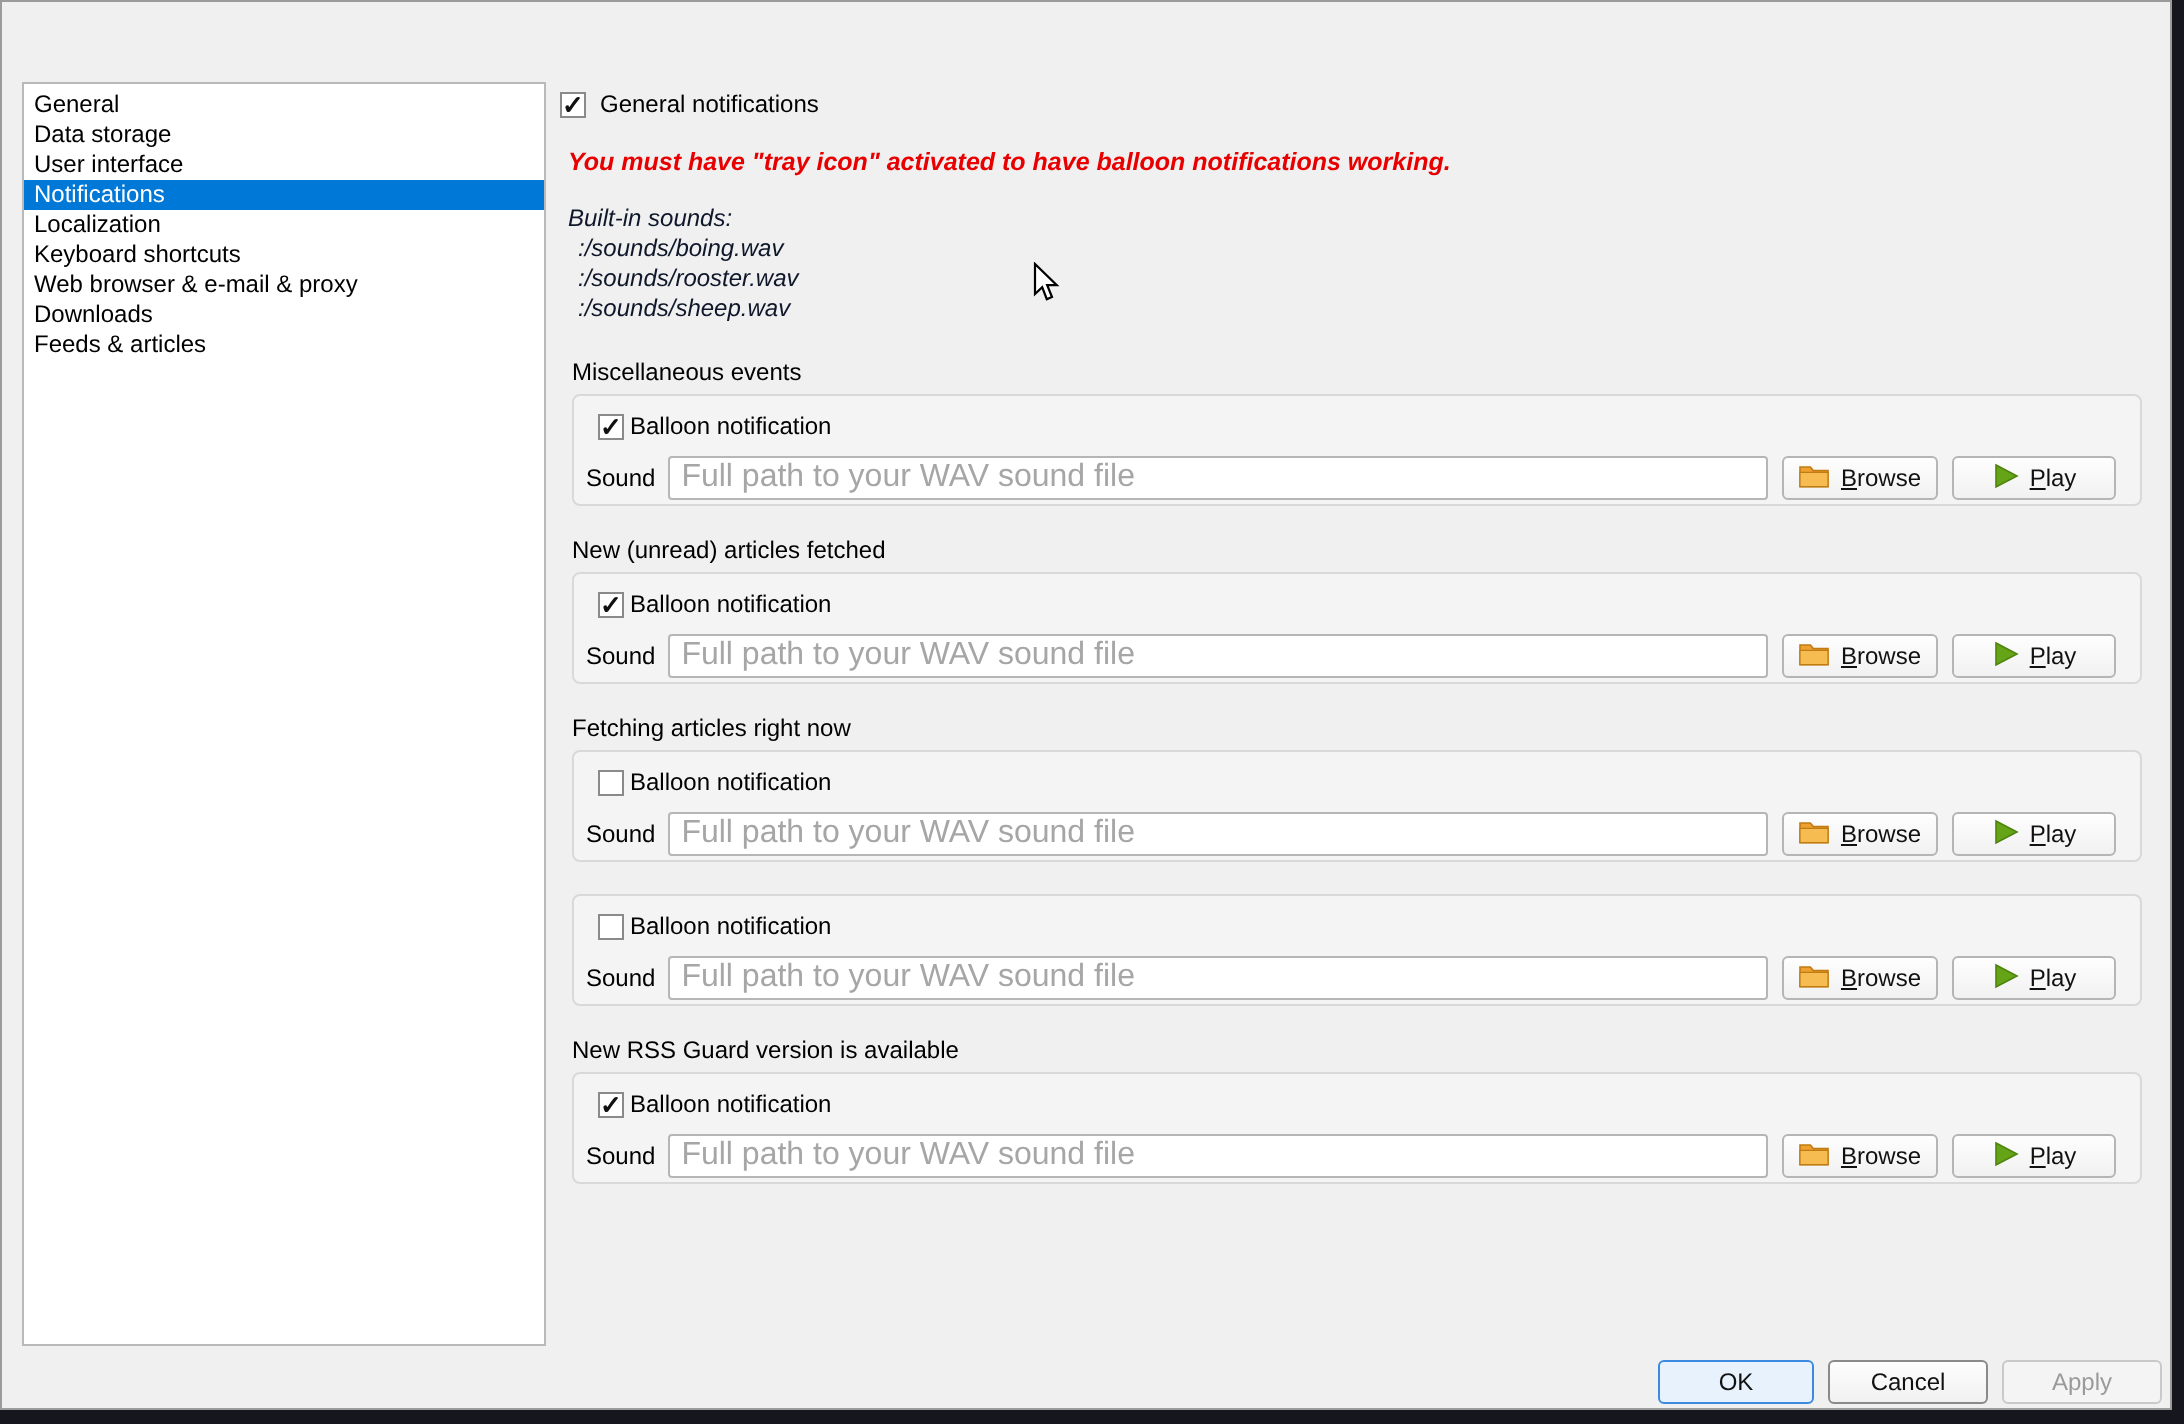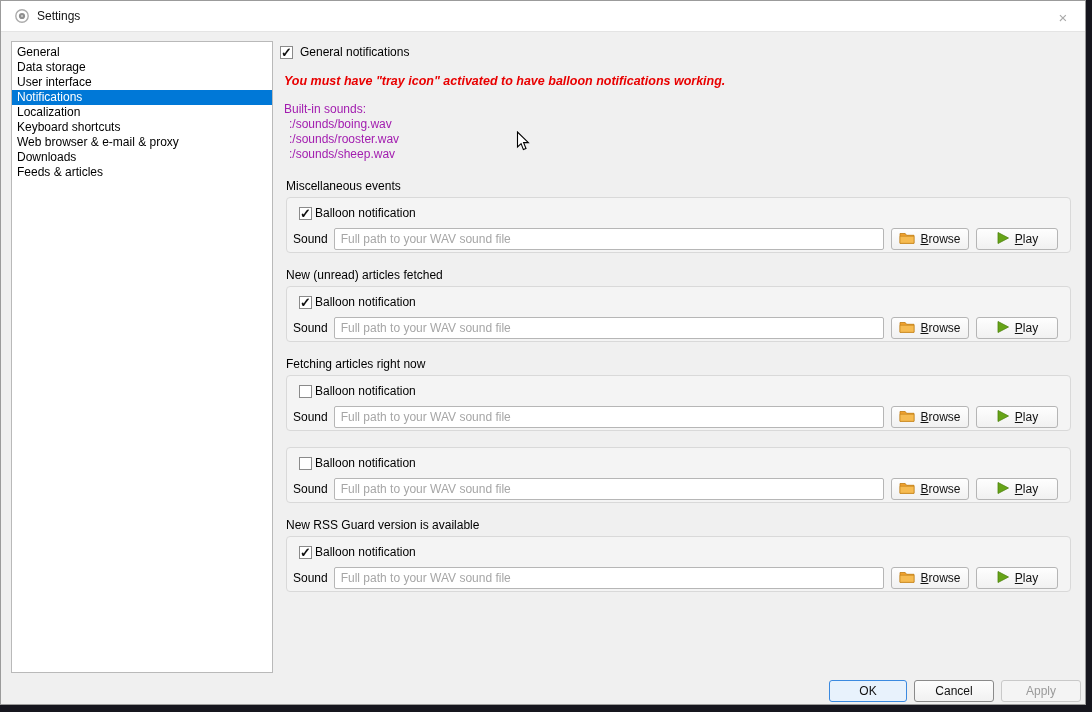--- a/index.html
+++ b/index.html
@@ -55,21 +55,21 @@
     content:"\2713";
     position:absolute; left:0px; top:-2px;
     font-size:13px; font-weight:700; color:#111;
   }
   .warning-text {
     position:absolute; left:283px; top:73px;
     color:#e80000; font-weight:700; font-style:italic; font-size:12.5px;
   }
   .builtin-sounds {
     position:absolute; left:283px; top:101px;
-    color:#a21caf; line-height:15px;
+    font-style:italic; color:#0f172a; line-height:15px;
   }
   .builtin-sounds .snd { padding-left:5px; }
   
   .sections { position:absolute; left:285px; top:179px; width:785px; }
   .section { margin-bottom:16px; }
   .section-title { line-height:12px; margin-bottom:5px; color:#000; }
   .panel {
     height:56px; background:#f4f4f4;
     border:1px solid #d9d9d9; border-radius:4px;
     position:relative;
@@ -79,21 +79,21 @@
     display:flex; align-items:center; gap:3px;
   }
   .sound-row {
     position:absolute; left:6px; top:30px; right:12px; height:22px;
     display:flex; align-items:center;
   }
   .sound-label { margin-right:6px; }
   .sound-input {
     flex:1; height:22px; border:1px solid #b6b6b6; border-radius:2px;
     background:#fff; font-family:"Liberation Sans", sans-serif;
-    font-size:12px; padding:0 6px; color:#222; margin-right:7px;
+    font-size:16px; padding:0 6px; color:#222; margin-right:7px;
   }
   .sound-input::placeholder { color:#a6a6a6; opacity:1; }
   .btn {
     height:22px; background:linear-gradient(#fefefe,#f1f1f1);
     border:1px solid #b5b5b5; border-radius:3px;
     display:flex; align-items:center; justify-content:center; gap:5px;
     font-size:12px; color:#111; cursor:default;
   }
   .browse-btn { width:78px; margin-right:7px; }
   .play-btn { width:82px; }
@@ -110,31 +110,20 @@
   .footer .apply-btn { border:1px solid #c9c9c9; color:#9a9a9a; background:#f4f4f4; }
   
   .cursor { position:absolute; left:515px; top:130px; pointer-events:none; }
   u { text-decoration:underline; }
 </style>
 </head>
 <body>
 
 <div id="window">
 
-  <div class="titlebar">
-    <span class="win-icon">
-      <svg width="16" height="16" viewBox="0 0 16 16">
-        <circle cx="8" cy="8" r="6.2" fill="none" stroke="#ababab" stroke-width="1.4"></circle>
-        <circle cx="8" cy="8" r="3.1" fill="#8f8f8f"></circle>
-        <circle cx="8" cy="8" r="1.1" fill="#cfcfcf"></circle>
-      </svg>
-    </span>
-    <span class="title-text">Settings</span>
-    <span class="close-btn">×</span>
-  </div>
 
   <div class="sidebar">
       <div class="sidebar-item">General</div>
       <div class="sidebar-item">Data storage</div>
       <div class="sidebar-item">User interface</div>
       <div class="sidebar-item selected">Notifications</div>
       <div class="sidebar-item">Localization</div>
       <div class="sidebar-item">Keyboard shortcuts</div>
       <div class="sidebar-item">Web browser &amp; e-mail &amp; proxy</div>
       <div class="sidebar-item">Downloads</div>

